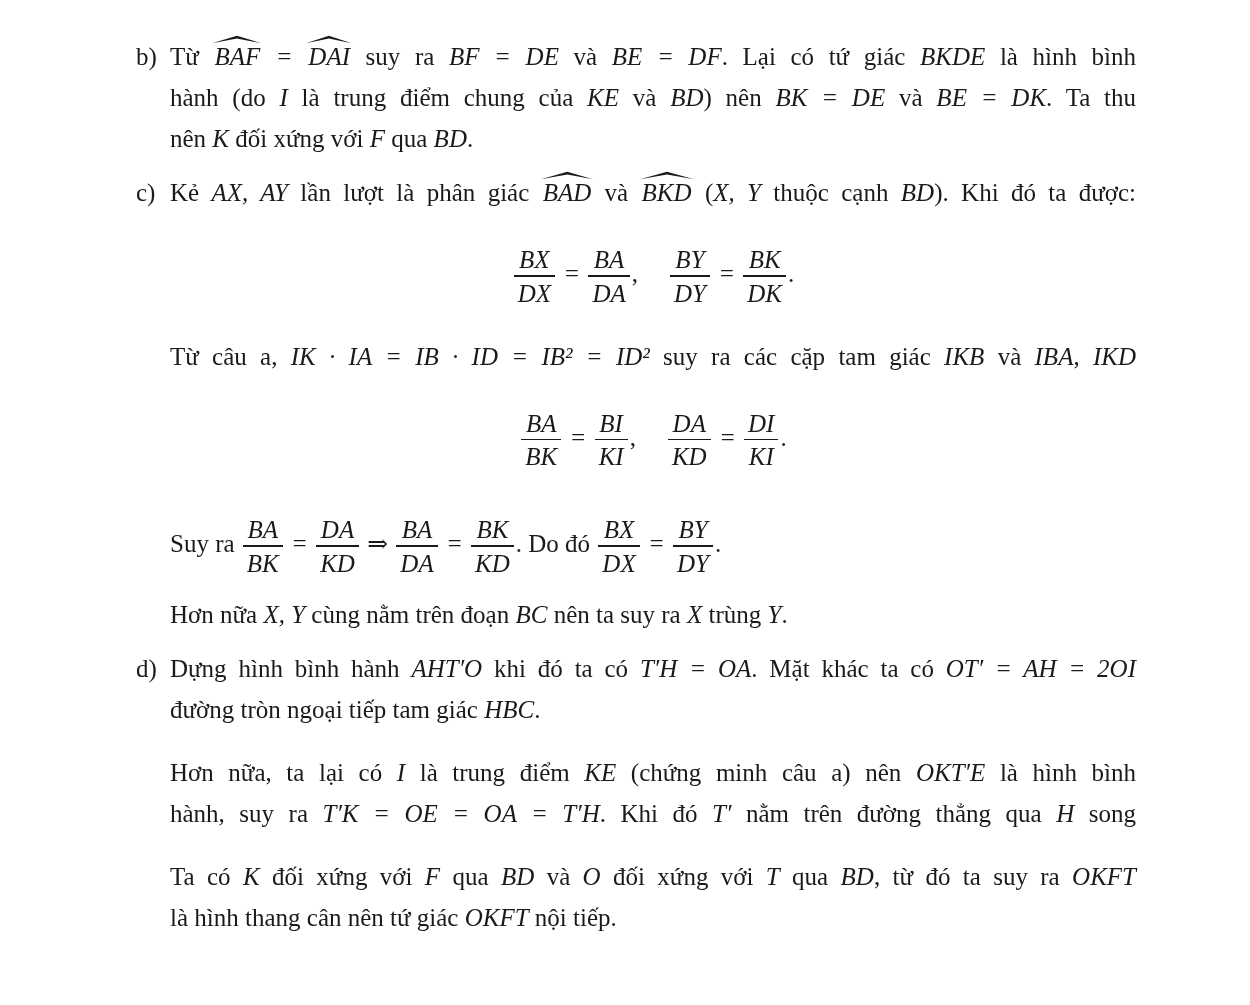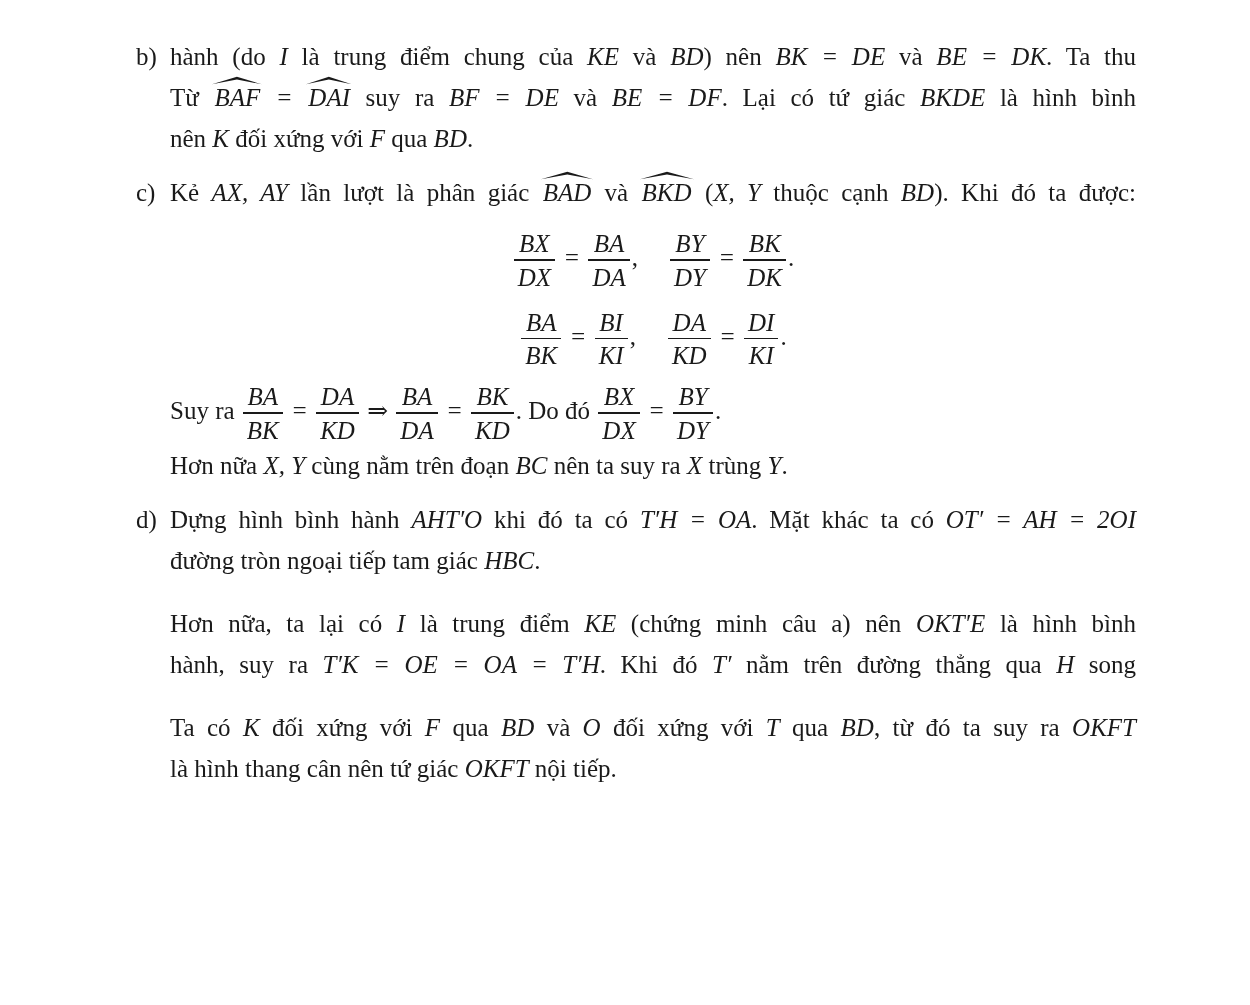--- a/index.html
+++ b/index.html
@@ -20,44 +20,44 @@
   .ln{line-height:41px;text-align:justify;text-align-last:justify;}
   .ln.last{text-align-last:left;}
   .rt{font-style:normal;}
   .rm{font-style:italic;}
   
   .eq{text-align:center;text-align-last:center;margin:16px 0 12px;line-height:normal;}
   
   .frac{
     display:inline-flex;flex-direction:column;align-items:center;
     vertical-align:middle;line-height:normal;text-align:center;
-    margin:0 2px;
+    margin:16px 2px;
   }
   .fnum,.fden{font-style:italic;line-height:29px;padding:0 4px;white-space:nowrap;}
   .fbar{align-self:stretch;height:1.7px;background:#1a1a1a;margin:1px 0 2px;}
   
   .wh{position:relative;display:inline-block;line-height:normal;vertical-align:baseline;}
   .wh svg{position:absolute;left:-1px;top:-8px;width:calc(100% + 2px);height:9px;fill:#1a1a1a;}
   .whl{padding:0 1px;white-space:nowrap;}
   .sp{display:inline-block;height:1px;}
 </style>
 </head>
 <body>
 
 <div class="page">
   <div class="content">
       <div class="item">
         <span class="item-label">b)</span>
         <div class="para">
-          <div class="ln"><span class="rt">hành (do </span><span class="rm">I</span><span class="rt"> là trung điểm chung của </span><span class="rm">KE</span><span class="rt"> và </span><span class="rm">BD</span><span class="rt">) nên </span><span class="rm">BK = DE</span><span class="rt"> và </span><span class="rm">BE = DK</span><span class="rt">. Ta thu</span></div>
           <div class="ln"><span class="rt">Từ </span><span class="wh"><svg viewBox="0 0 100 14" preserveAspectRatio="none">
                 <polygon points="0,13 50,1 100,13 50,5.5"></polygon>
               </svg><span class="rm whl">BAF</span></span><span class="rm"> = </span><span class="wh"><svg viewBox="0 0 100 14" preserveAspectRatio="none">
                 <polygon points="0,13 50,1 100,13 50,5.5"></polygon>
               </svg><span class="rm whl">DAI</span></span><span class="rt"> suy ra </span><span class="rm">BF = DE</span><span class="rt"> và </span><span class="rm">BE = DF</span><span class="rt">. Lại có tứ giác </span><span class="rm">BKDE</span><span class="rt"> là hình bình</span></div>
+          <div class="ln"><span class="rt">hành (do </span><span class="rm">I</span><span class="rt"> là trung điểm chung của </span><span class="rm">KE</span><span class="rt"> và </span><span class="rm">BD</span><span class="rt">) nên </span><span class="rm">BK = DE</span><span class="rt"> và </span><span class="rm">BE = DK</span><span class="rt">. Ta thu</span></div>
           <div class="ln last"><span class="rt">nên </span><span class="rm">K</span><span class="rt"> đối xứng với </span><span class="rm">F</span><span class="rt"> qua </span><span class="rm">BD</span><span class="rt">.</span></div>
         </div>
       </div>
       <div class="item">
         <span class="item-label">c)</span>
         <div class="para">
           <div class="ln"><span class="rt">Kẻ </span><span class="rm">AX, AY</span><span class="rt"> lần lượt là phân giác </span><span class="wh"><svg viewBox="0 0 100 14" preserveAspectRatio="none">
                 <polygon points="0,13 50,1 100,13 50,5.5"></polygon>
               </svg><span class="rm whl">BAD</span></span><span class="rt"> và </span><span class="wh"><svg viewBox="0 0 100 14" preserveAspectRatio="none">
                 <polygon points="0,13 50,1 100,13 50,5.5"></polygon>
@@ -74,20 +74,21 @@
           </span><span class="rt">,</span><span class="sp" style="width: 30px;"></span><span class="frac">
             <span class="fnum">BY</span>
             <span class="fbar"></span>
             <span class="fden">DY</span>
           </span><span class="rm"> = </span><span class="frac">
             <span class="fnum">BK</span>
             <span class="fbar"></span>
             <span class="fden">DK</span>
           </span><span class="rt">.</span></div>
         <div class="para">
+          <div class="ln"><span class="rt">Từ câu a, </span><span class="rm">IK · IA = IB · ID = IB² = ID²</span><span class="rt"> suy ra các cặp tam giác </span><span class="rm">IKB</span><span class="rt"> và </span><span class="rm">IBA</span><span class="rt">, </span><span class="rm">IKD</span></div>
         </div>
         <div class="eq"><span class="frac">
             <span class="fnum">BA</span>
             <span class="fbar"></span>
             <span class="fden">BK</span>
           </span><span class="rm"> = </span><span class="frac">
             <span class="fnum">BI</span>
             <span class="fbar"></span>
             <span class="fden">KI</span>
           </span><span class="rt">,</span><span class="sp" style="width: 30px;"></span><span class="frac">

